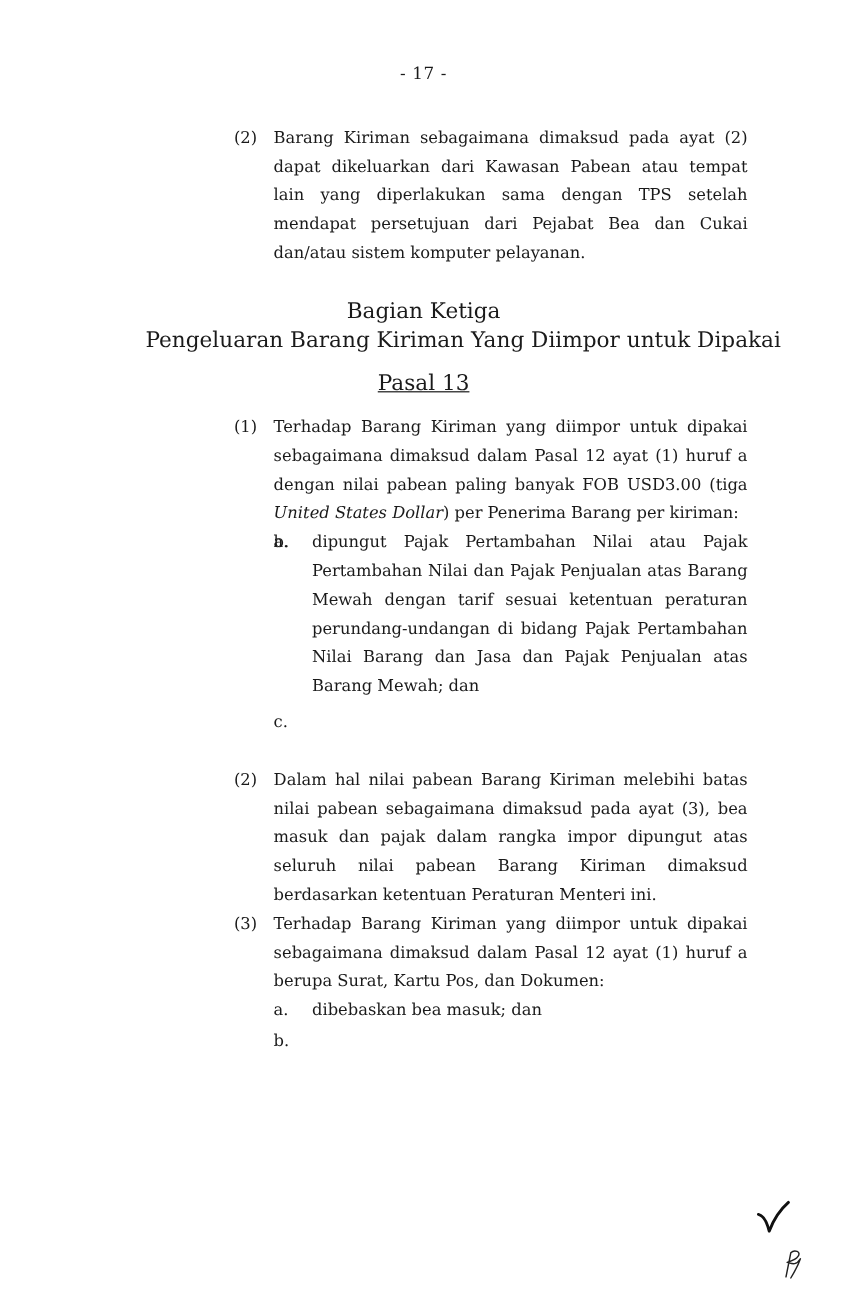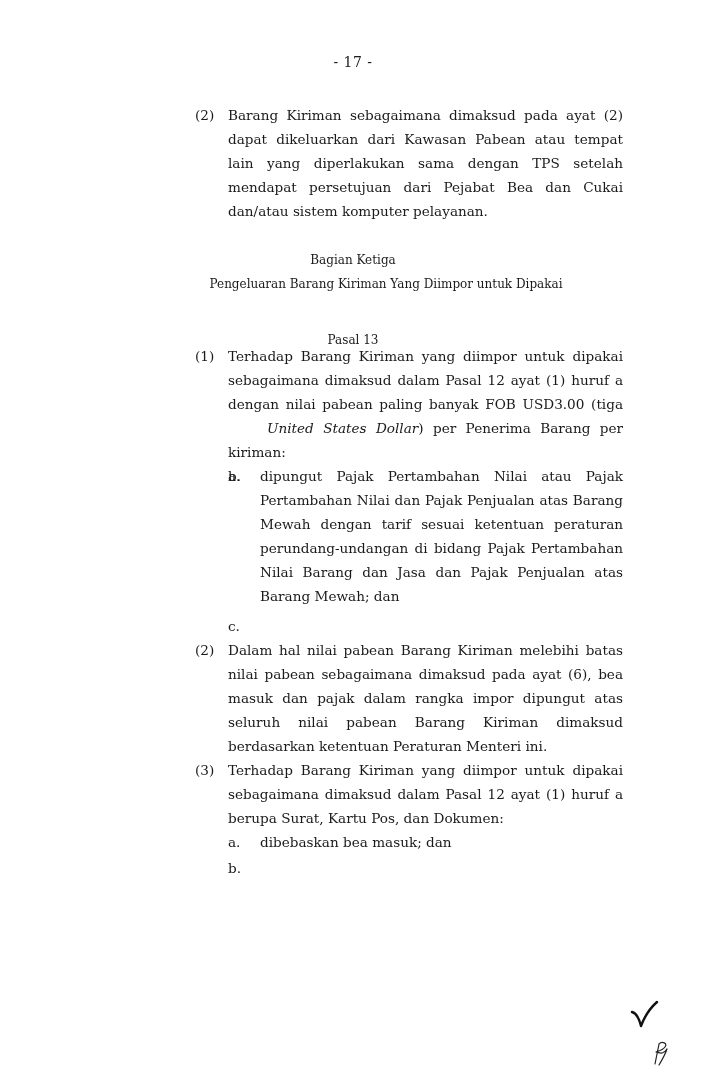--- a/index.html
+++ b/index.html
@@ -13,42 +13,42 @@
       position: absolute; top: 54px; left: 0; width: 706px; text-align: center;
       font-size: 14px; letter-spacing: 0.5px;
     }
     .block { position: absolute; left: 195px; width: 428px; font-size: 13.6px; line-height: 24px; }
     .item { position: relative; padding-left: 33px; }
     .item .num { position: absolute; left: 0; top: 0; }
     .item .txt { display: block; text-align: justify; text-align-last: left; }
     .sub { position: relative; padding-left: 65px; }
     .sub .let { position: absolute; left: 33px; top: 0; }
     .sub .txt { display: block; text-align: justify; text-align-last: left; }
-    .center { position: absolute; left: 0; width: 706px; text-align: center; font-size: 12px; line-height: 24px; }
-    .it { font-style: italic; margin-left: 39px; }
+    .center { position: absolute; left: 0; width: 706px; text-align: center; font-size: 18px; line-height: 24px; }
+    .it { font-style: italic; }
     .mark { position: absolute; }
   </style>
 </head>
 <body>
 
 <div class="page">
 
   <div class="pagenum">- 17 -</div>
 
   <div class="block" style="top:103px;">
     <div class="item">
       <span class="num">(2)</span>
       <span class="txt">Barang Kiriman sebagaimana dimaksud pada ayat (2) dapat dikeluarkan dari Kawasan Pabean atau tempat lain yang diperlakukan sama dengan TPS setelah mendapat persetujuan dari Pejabat Bea dan Cukai dan/atau sistem komputer pelayanan.</span>
     </div>
   </div>
 
   <div class="center" style="top:248px;">Bagian Ketiga</div>
   <div class="center" style="top:272px;padding-left:33px;">Pengeluaran Barang Kiriman Yang Diimpor untuk Dipakai</div>
 
-  <div class="center" style="top:328px;">Pasal 13</div>
+  <div class="center" style="top:308px;text-decoration:underline;">Pasal 13</div>
 
   <div class="block" style="top:344px;">
     <div class="item">
       <span class="num">(1)</span>
       <span class="txt"><span>Terhadap Barang Kiriman yang diimpor untuk dipakai sebagaimana dimaksud dalam Pasal 12 ayat (1) huruf a dengan nilai pabean paling banyak FOB USD3.00 (tiga </span><span class="it">United States Dollar</span><span>) per Penerima Barang per kiriman:</span></span>
     </div>
     <div class="sub">
       <span class="let">a.</span>
     </div>
     <div class="sub">
@@ -56,21 +56,21 @@
       <span class="txt">dipungut Pajak Pertambahan Nilai atau Pajak Pertambahan Nilai dan Pajak Penjualan atas Barang Mewah dengan tarif sesuai ketentuan peraturan perundang-undangan di bidang Pajak Pertambahan Nilai Barang dan Jasa dan Pajak Penjualan atas Barang Mewah; dan</span>
     </div>
     <div class="sub" style="margin-top:6px;">
       <span class="let">c.</span>
     </div>
   </div>
 
   <div class="block" style="top:638px;">
     <div class="item">
       <span class="num">(2)</span>
-      <span class="txt">Dalam hal nilai pabean Barang Kiriman melebihi batas nilai pabean sebagaimana dimaksud pada ayat (6), bea masuk dan pajak dalam rangka impor dipungut atas seluruh nilai pabean Barang Kiriman dimaksud berdasarkan ketentuan Peraturan Menteri ini.</span>
+      <span class="txt">Dalam hal nilai pabean Barang Kiriman melebihi batas nilai pabean sebagaimana dimaksud pada ayat (3), bea masuk dan pajak dalam rangka impor dipungut atas seluruh nilai pabean Barang Kiriman dimaksud berdasarkan ketentuan Peraturan Menteri ini.</span>
     </div>
   </div>
 
   <div class="block" style="top:758px;">
     <div class="item">
       <span class="num">(3)</span>
       <span class="txt">Terhadap Barang Kiriman yang diimpor untuk dipakai sebagaimana dimaksud dalam Pasal 12 ayat (1) huruf a berupa Surat, Kartu Pos, dan Dokumen:</span>
     </div>
     <div class="sub">
       <span class="let">a.</span>

